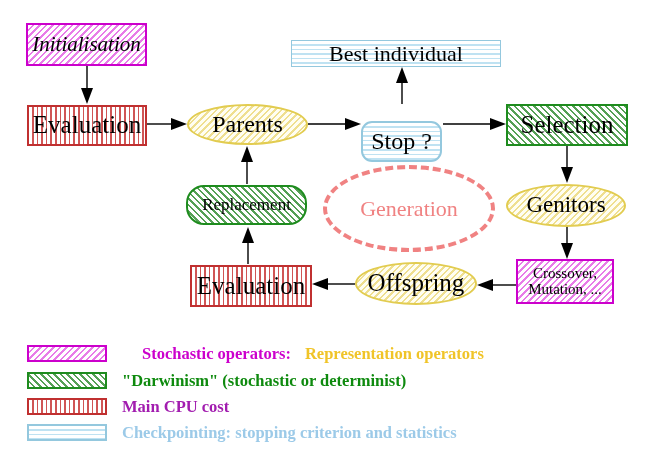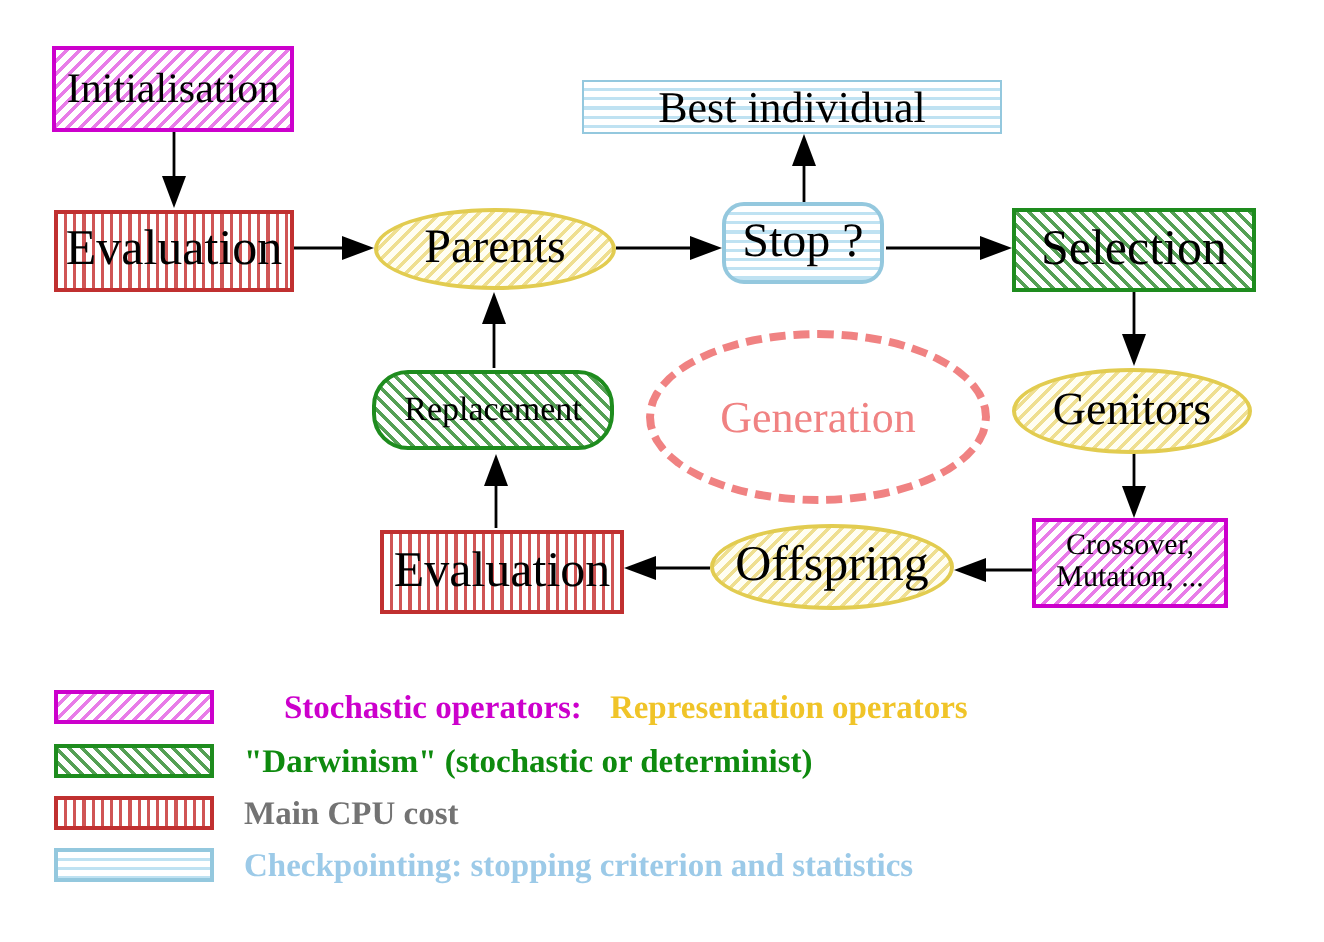--- a/index.html
+++ b/index.html
@@ -115,37 +115,37 @@
     <line x1="355" y1="284" x2="328" y2="284"></line>
     <polygon points="312,284 328,278 328,290"></polygon>
 
     <line x1="248" y1="264" x2="248" y2="243"></line>
     <polygon points="248,227 242,243 254,243"></polygon>
 
     <line x1="247" y1="184" x2="247" y2="162"></line>
     <polygon points="247,146 241,162 253,162"></polygon>
   </svg>
 
-  <div class="node hatch-magenta" style="left:26px; top:23px; width:121px; height:43px; font-size:21px;">
+  <div class="node hatch-magenta" style="left:26px; top:23px; width:121px; height:43px; font-size:21px;font-style:italic;">
     <span>Initialisation</span>
   </div>
 
   <div class="node stripe-cyan" style="left:291px; top:40px; width:210px; height:27px; font-size:22px; border-width:1.5px;">
     <span>Best individual</span>
   </div>
 
   <div class="node stripe-red" style="left:27px; top:105px; width:120px; height:41px; font-size:25px;">
     <span>Evaluation</span>
   </div>
 
   <div class="node ellipse-yellow" style="left:187px; top:104px; width:121px; height:41px; font-size:24px;">
     <span>Parents</span>
   </div>
 
-  <div class="node stripe-cyan rounded" style="left:361px; top:101px; width:81px; height:41px; font-size:24px;">
+  <div class="node stripe-cyan rounded" style="left:361px; top:121px; width:81px; height:41px; font-size:24px;">
     <span>Stop ?</span>
   </div>
 
   <div class="node hatch-green" style="left:506px; top:104px; width:122px; height:42px; font-size:25px;">
     <span>Selection</span>
   </div>
 
   <div class="node hatch-green" style="left:186px; top:185px; width:121px; height:40px; font-size:17px;border-radius:18px;">
     <span>Replacement</span>
   </div>
@@ -178,21 +178,21 @@
     </div>
   </div>
 
   <div class="legend-row" style="top:372px;">
     <div class="legend-swatch hatch-green"></div>
     <div class="legend-text" style="color:#0E8A0E;">"Darwinism" (stochastic or determinist)</div>
   </div>
 
   <div class="legend-row" style="top:398px;">
     <div class="legend-swatch stripe-red"></div>
-    <div class="legend-text" style="color:#737373;">Main CPU cost</div>
+    <div class="legend-text" style="color:#a21caf;">Main CPU cost</div>
   </div>
 
   <div class="legend-row" style="top:424px;">
     <div class="legend-swatch stripe-cyan"></div>
     <div class="legend-text" style="color:#9CCAE8;">Checkpointing: stopping criterion and statistics</div>
   </div>
 
 </div>
 
 </body></html>

